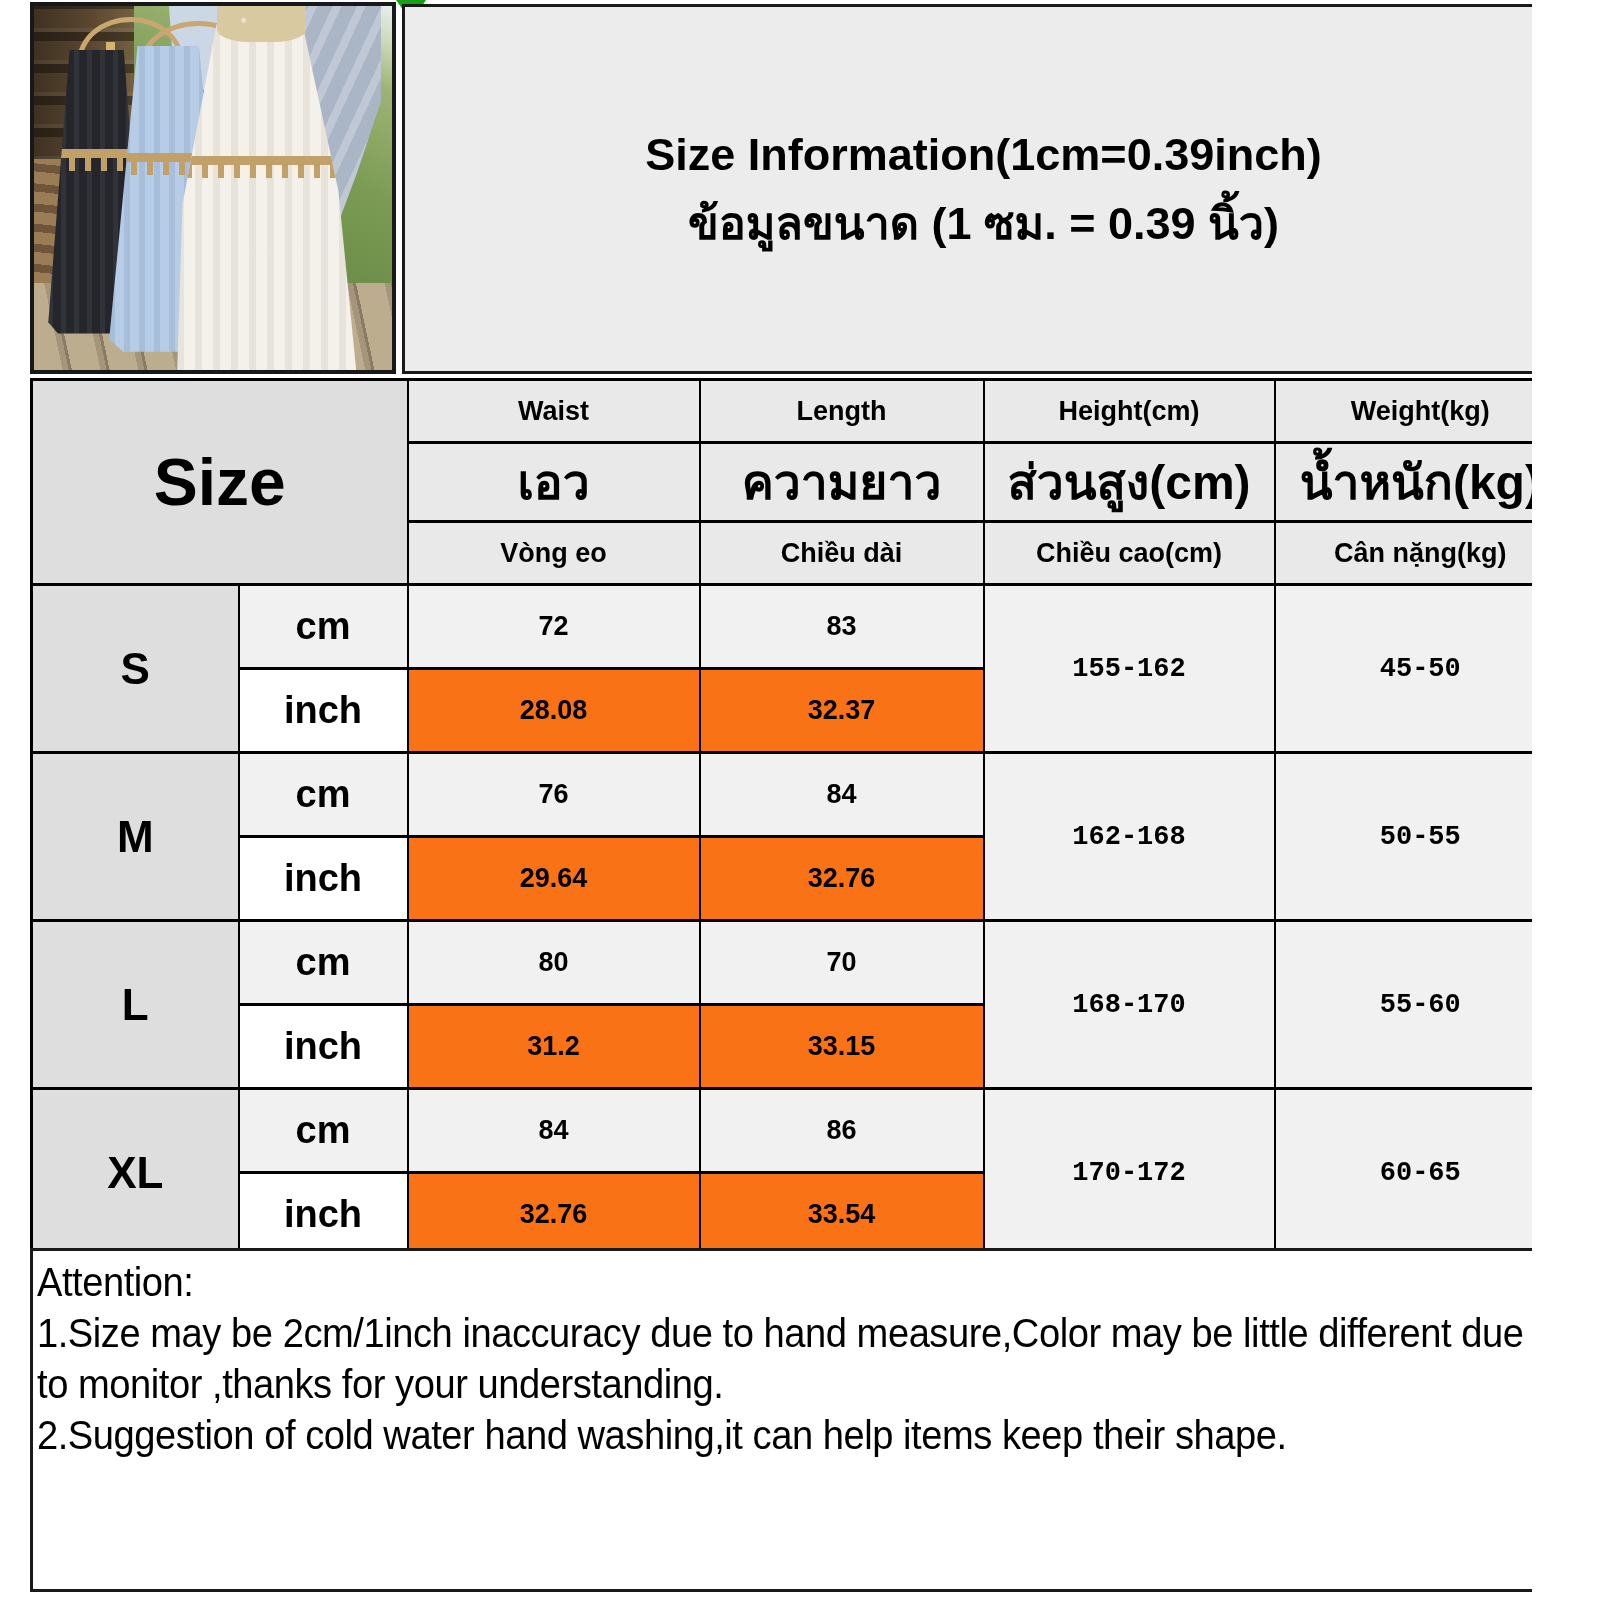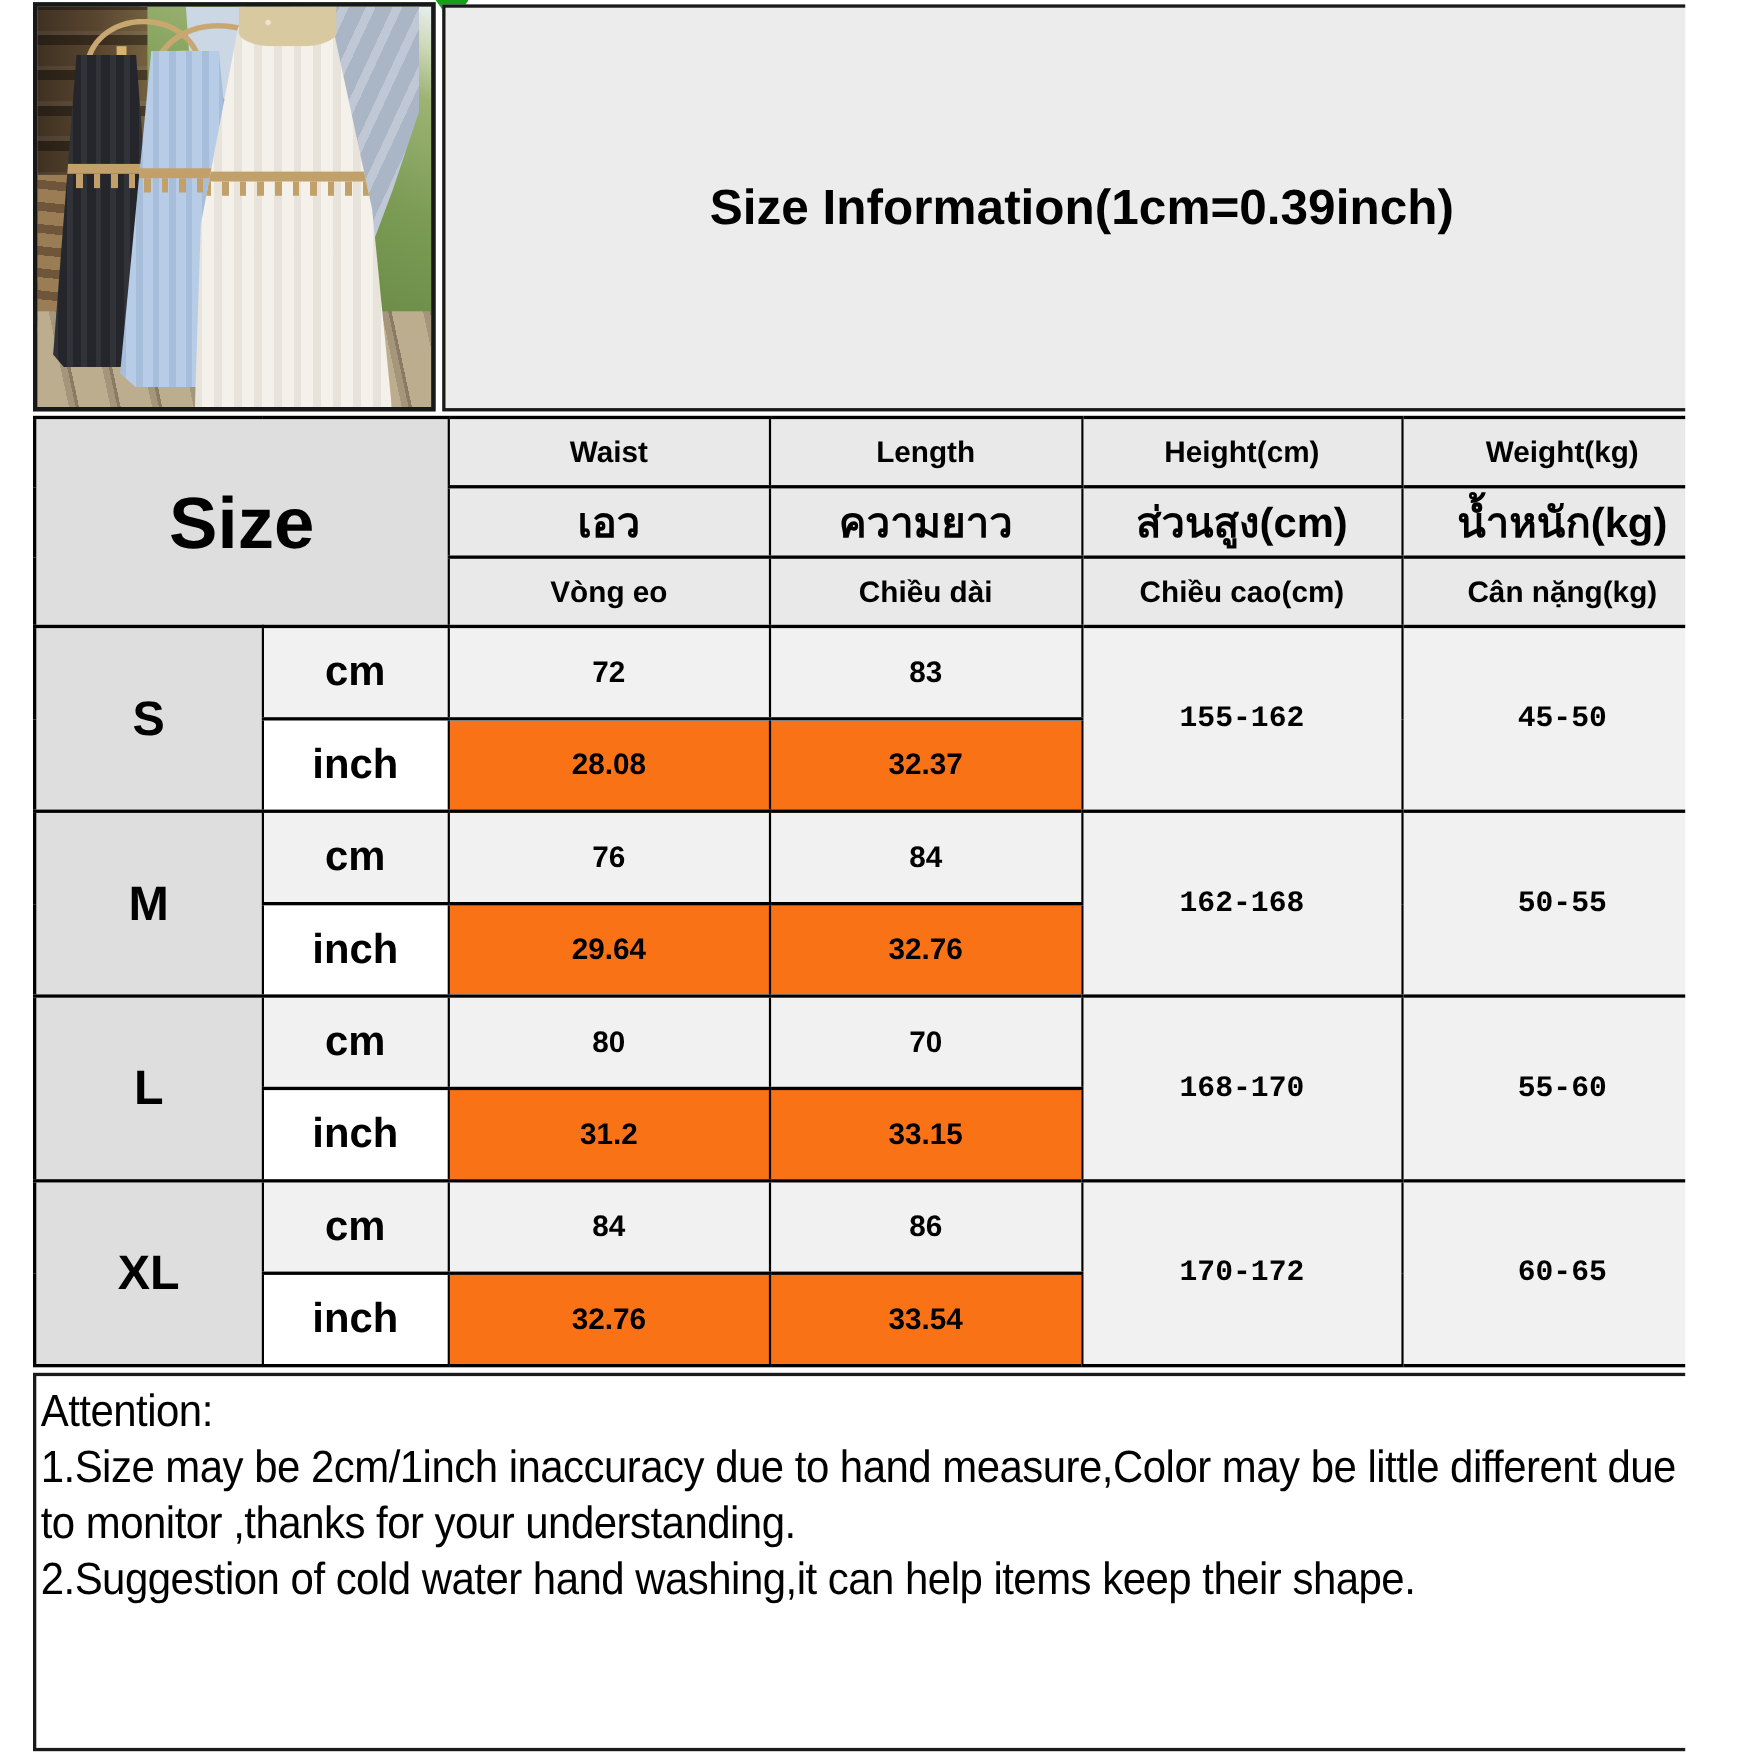--- a/index.html
+++ b/index.html
@@ -65,21 +65,21 @@
   .title-line { font-weight:bold; font-size:45px; line-height:1.1; white-space:nowrap; }
 
   
   .size-table { position:absolute; left:30px; top:378px; width:1535px;
       border-collapse:collapse; table-layout:fixed; border:3px solid #000; }
   .size-table td { border:3px solid #000; border-left-width:2px; border-right-width:2px;
       text-align:center; vertical-align:middle; font-weight:bold; font-size:27px; padding:0; overflow:hidden; }
   tr.hrow { height:63px; } tr.brow { height:84px; }
   td.corner { background:#dedede; font-size:66px; }
   td.hcell { background:#e9e9e9; }
-  td.hcell-th { background:#e9e9e9; font-size:38px; }
+  td.hcell-th { background:#e9e9e9; font-size:48px; }
   td.scell { background:#dedede; font-size:44px; }
   td.ucell { background:#f1f1f1; font-size:38px; }
   td.uicell { background:#ffffff; font-size:38px; }
   td.ccell { background:#f1f1f1; }
   td.spancell { background:#f1f1f1;font-family:Liberation Mono, monospace; }
   td.icell { background:#f97316; }
 
   
   .attention-box { position:absolute; left:30px; top:1248px; width:1535px; height:344px;
       background:#fff; border:3px solid #1a1a1a; box-sizing:border-box; padding:6px 0 0 4px; overflow:hidden; }
@@ -118,20 +118,21 @@
       <div class="trim"></div>
       <div class="tassels"></div>
     </div>
     <div class="ph ph-lace"></div>
   </div>
 
   <div class="corner-flag"></div>
 
   <div class="title-box">
     <div class="title-line">Size Information(1cm=0.39inch)</div>
+    <div class="title-line">ข้อมูลขนาด (1 ซม. = 0.39 นิ้ว)</div>
   </div>
 
   <table class="size-table">
     <colgroup>
       <col style="width:207px">
         <col style="width:169px">
         <col style="width:292px">
       <col style="width:284px">
         <col style="width:291px">
         <col style="width:292px">

